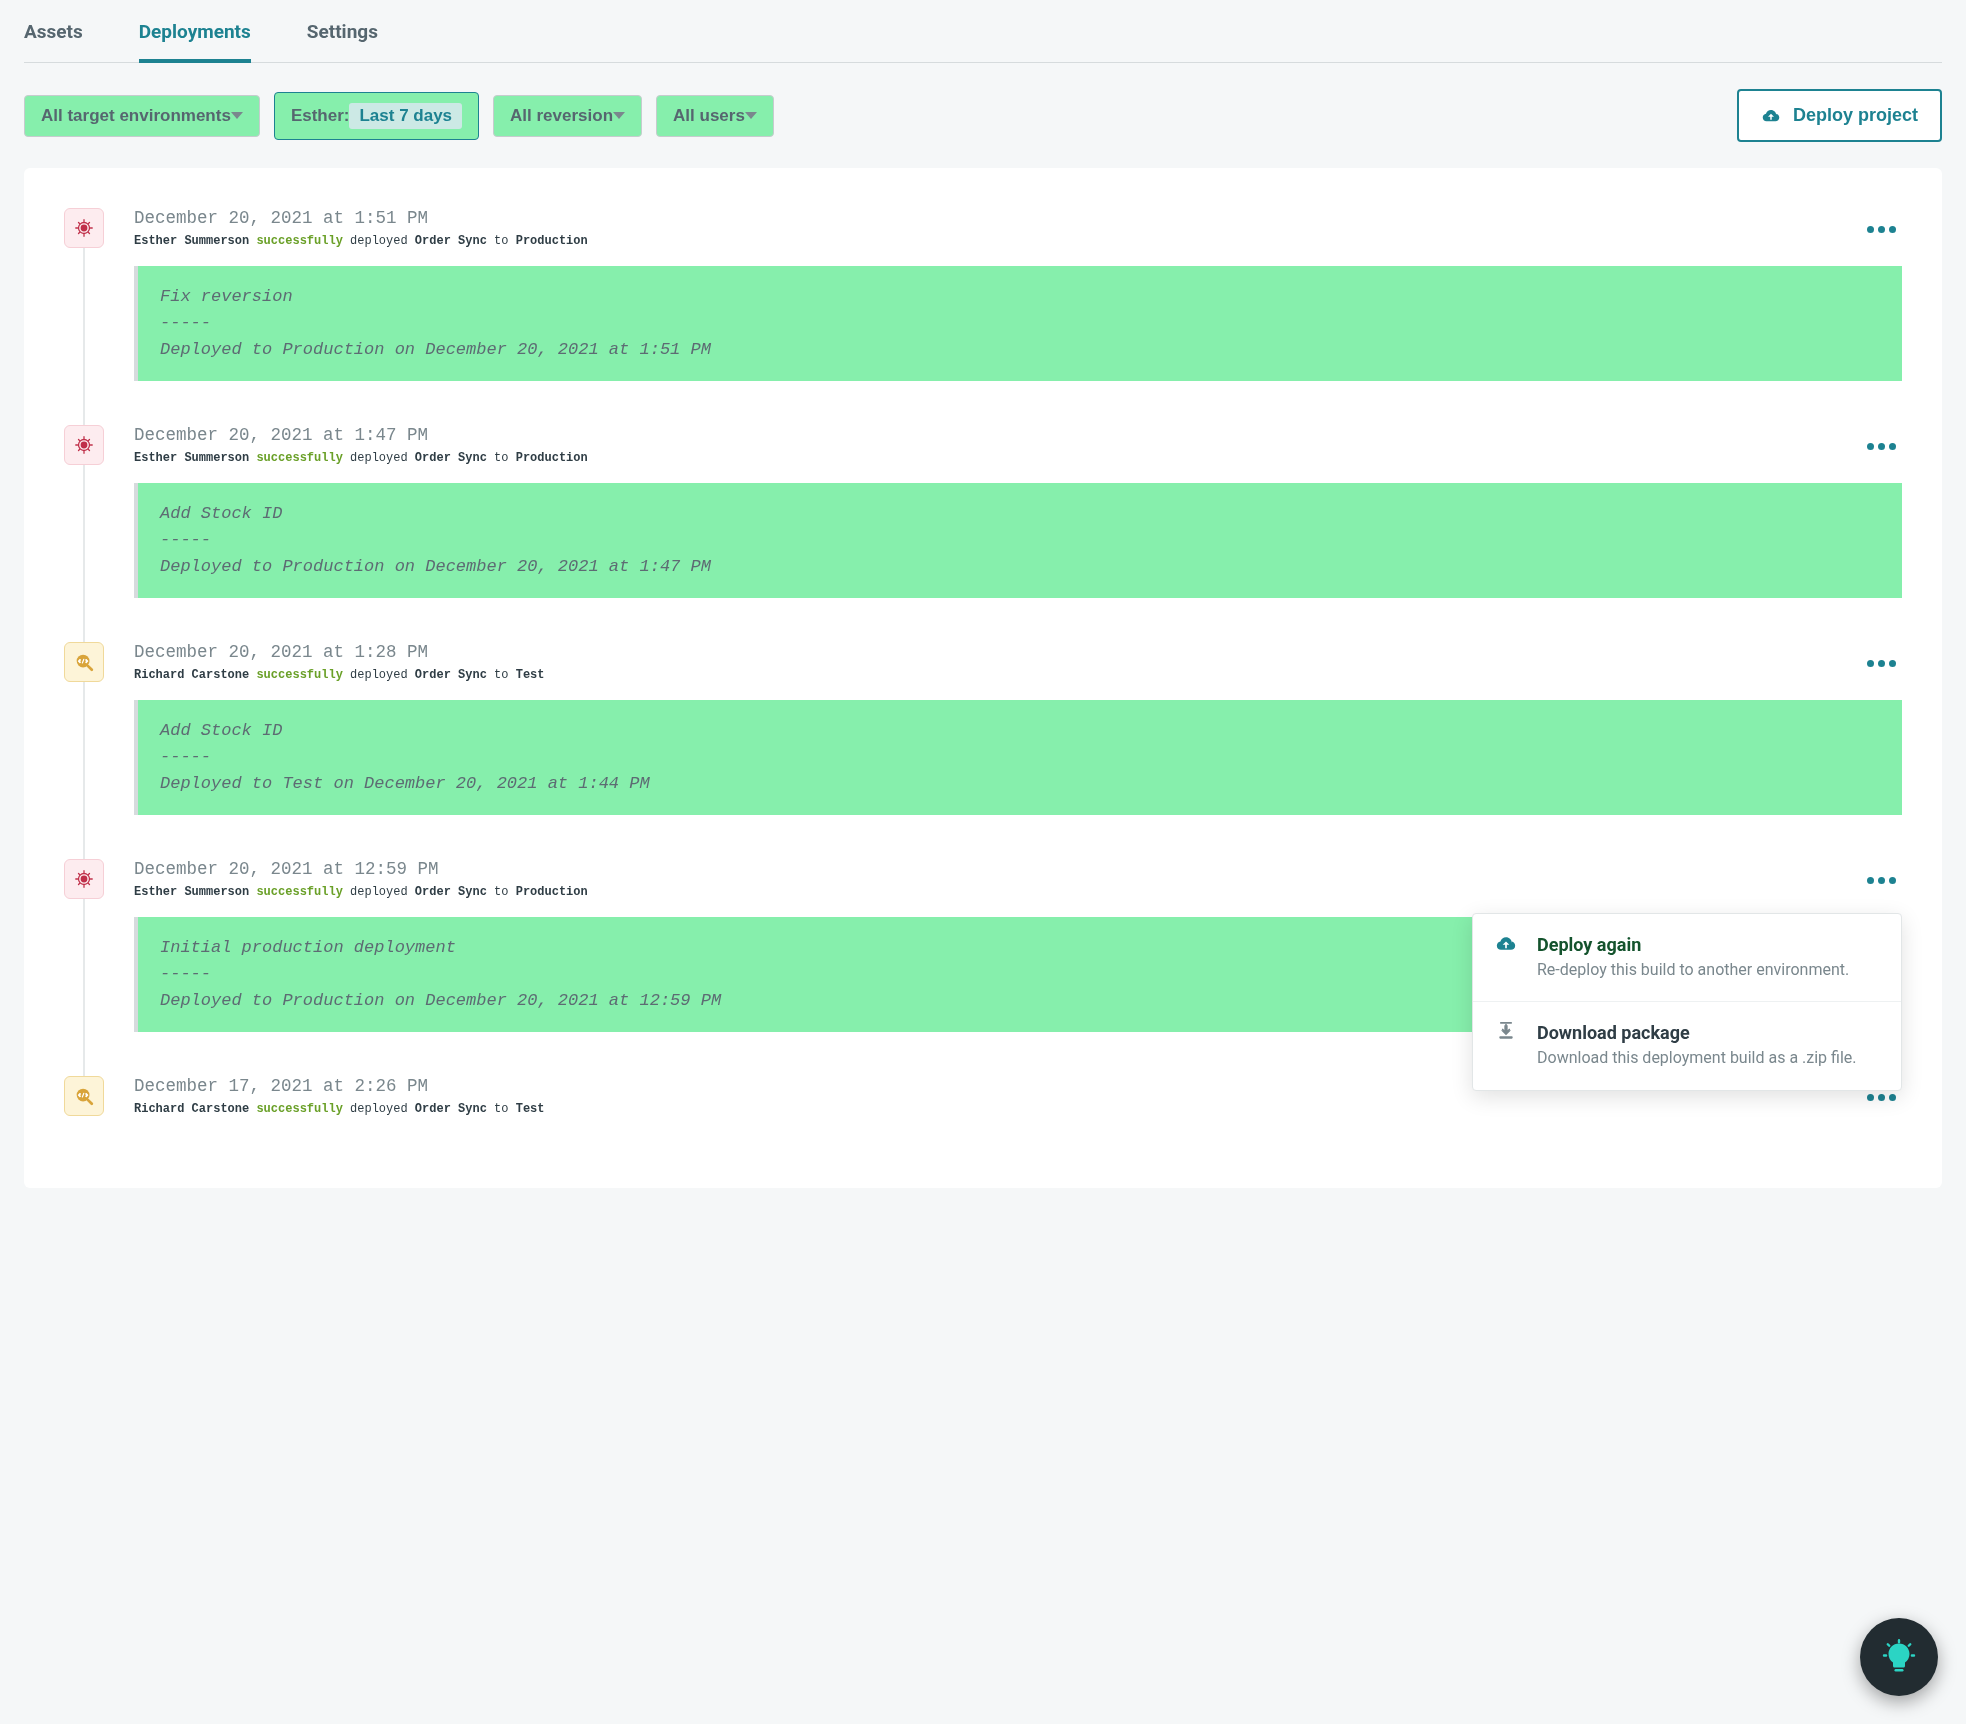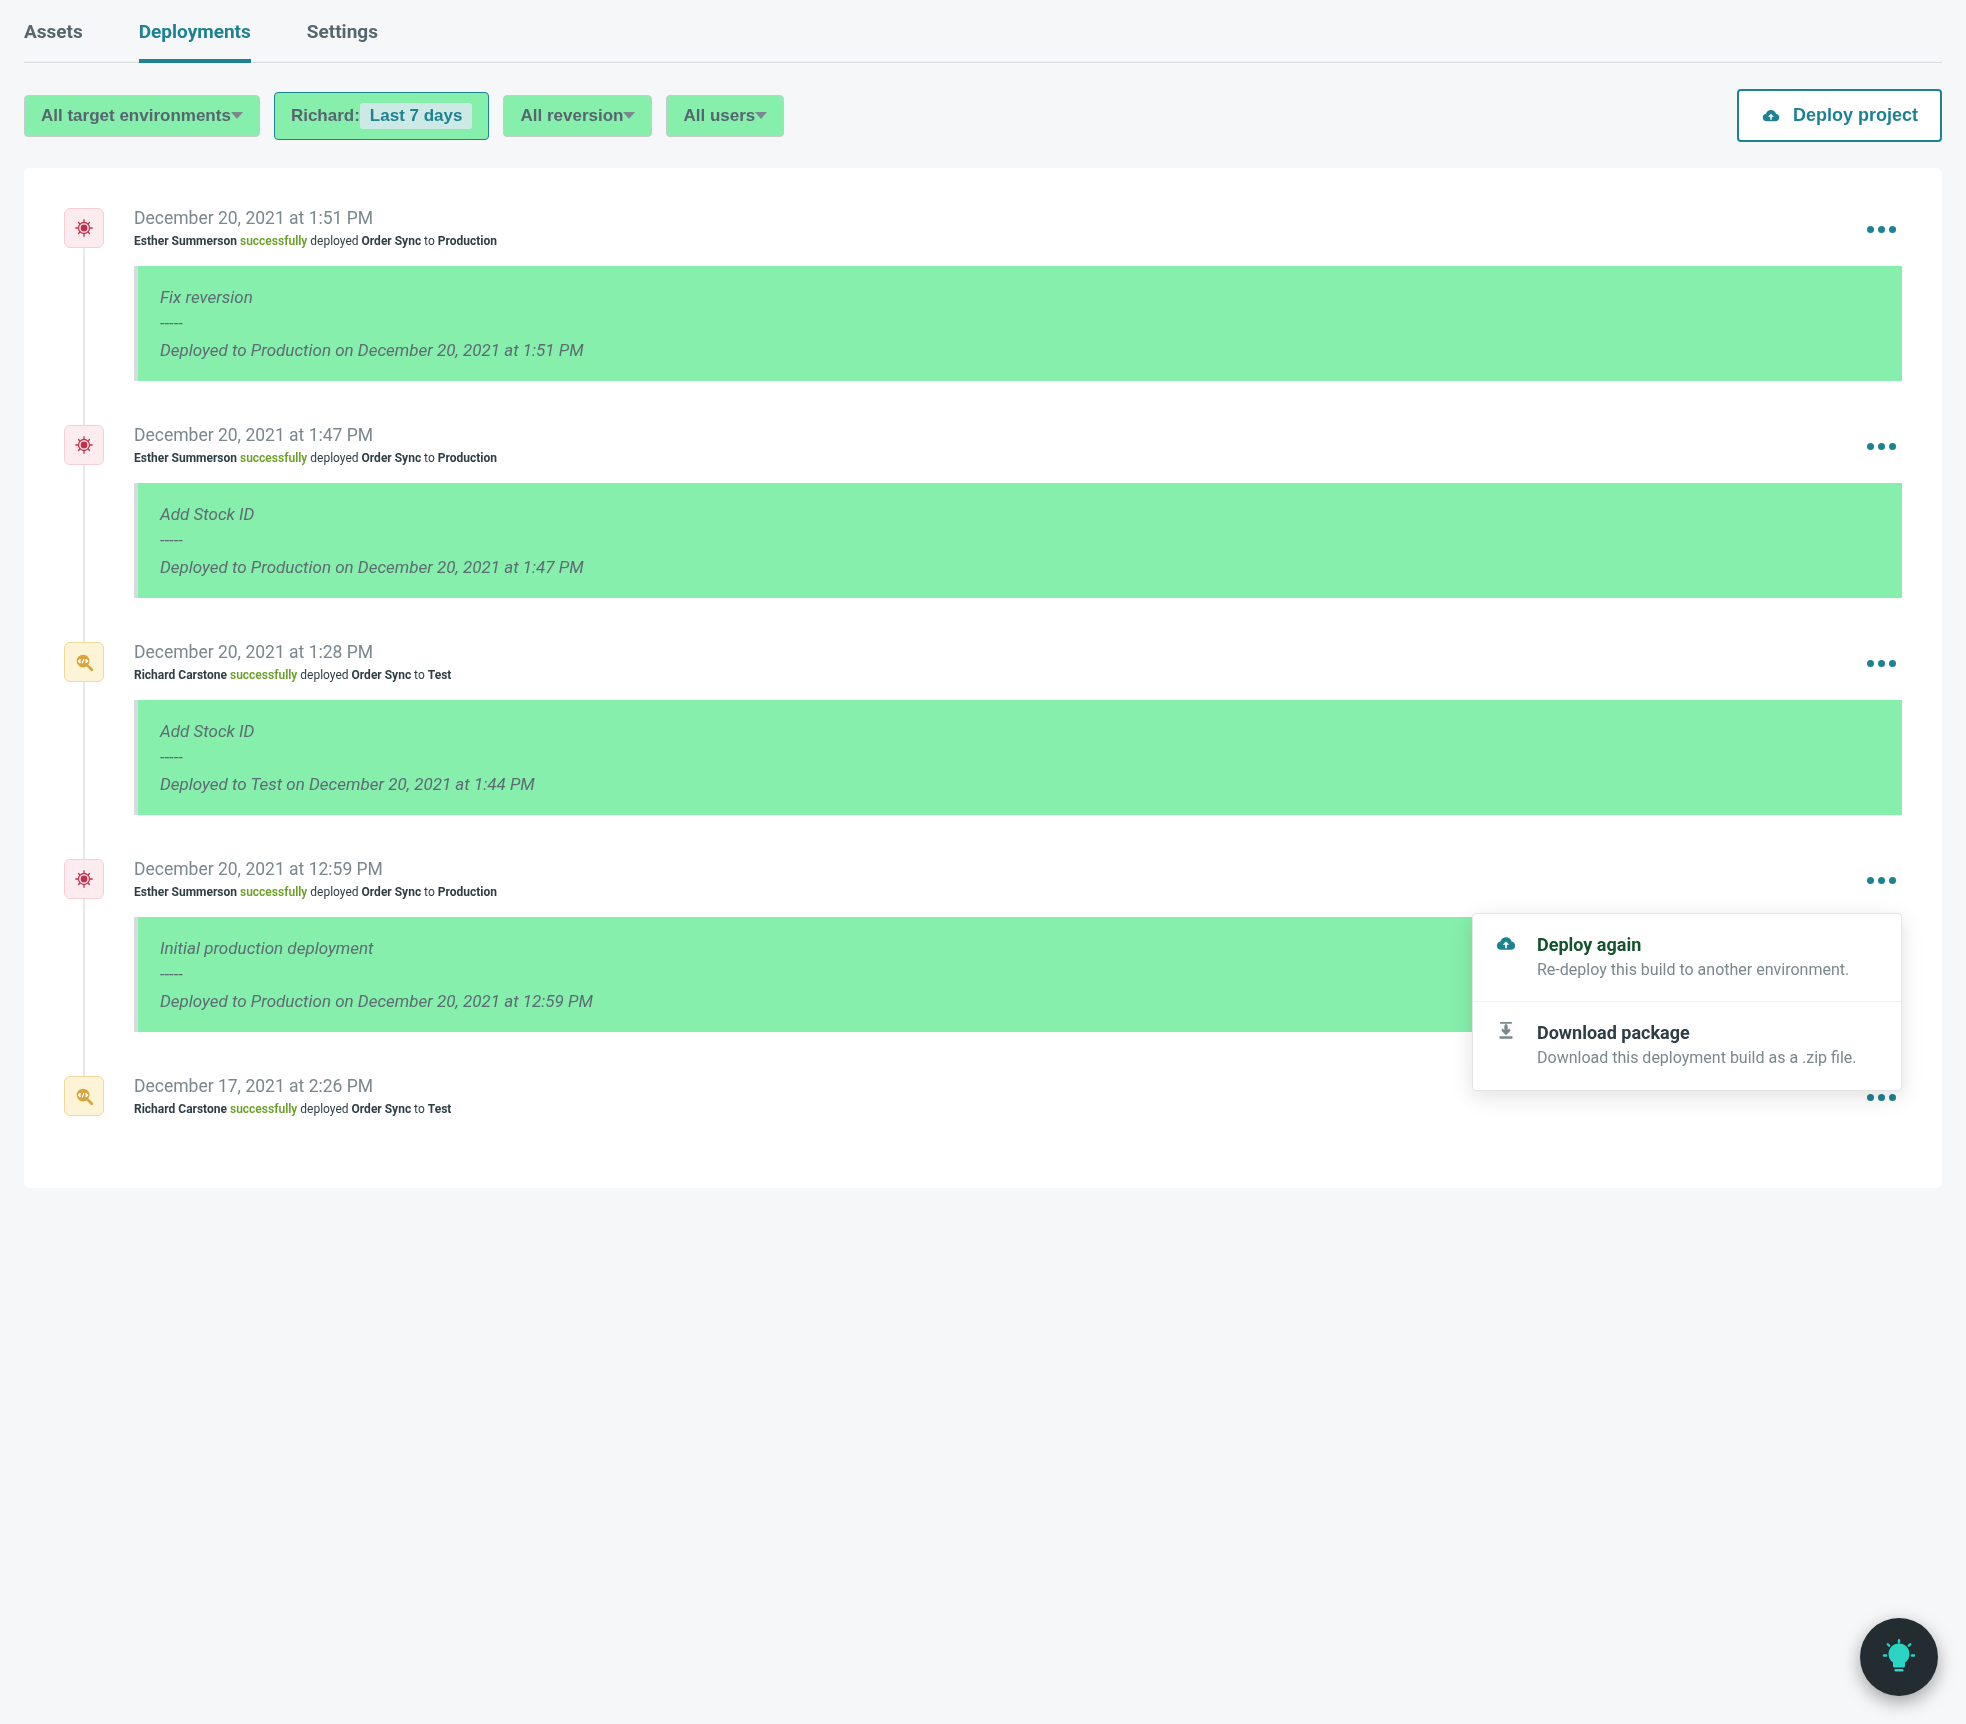--- a/index.html
+++ b/index.html
@@ -114,21 +114,21 @@
   .badge svg { width: 22px; height: 22px; }
   .rail-line {
     position: absolute;
     top: 40px; bottom: -44px;
     width: 2px;
     background: #e6e9ea;
     z-index: 1;
   }
   .entry:last-child .rail-line { display: none; }
 
-  .entry-body { flex: 1; min-width: 0; }
+  .entry-body { flex: 1; min-width: 0; font-family: Liberation Mono, monospace; }
   .timestamp {
     color: #7a878d;
     font-size: 17.5px;
     margin-bottom: 6px;
   }
   .headline {
     font-size: 12px;
     color: #2f3d45;
     margin-bottom: 18px;
   }
@@ -223,21 +223,21 @@
       <div class="tab">Settings</div>
     </div>
 
   <div class="filter-row">
     <button class="filter-btn">
       <span>All target environments</span>
       <span class="caret"></span>
     </button>
 
     <button class="filter-btn period">
-      <span>Richard:</span>
+      <span>Esther:</span>
       <span class="chip">Last 7 days</span>
     </button>
 
     <button class="filter-btn">
       <span>All reversion</span>
       <span class="caret"></span>
     </button>
 
     <button class="filter-btn">
       <span>All users</span>

